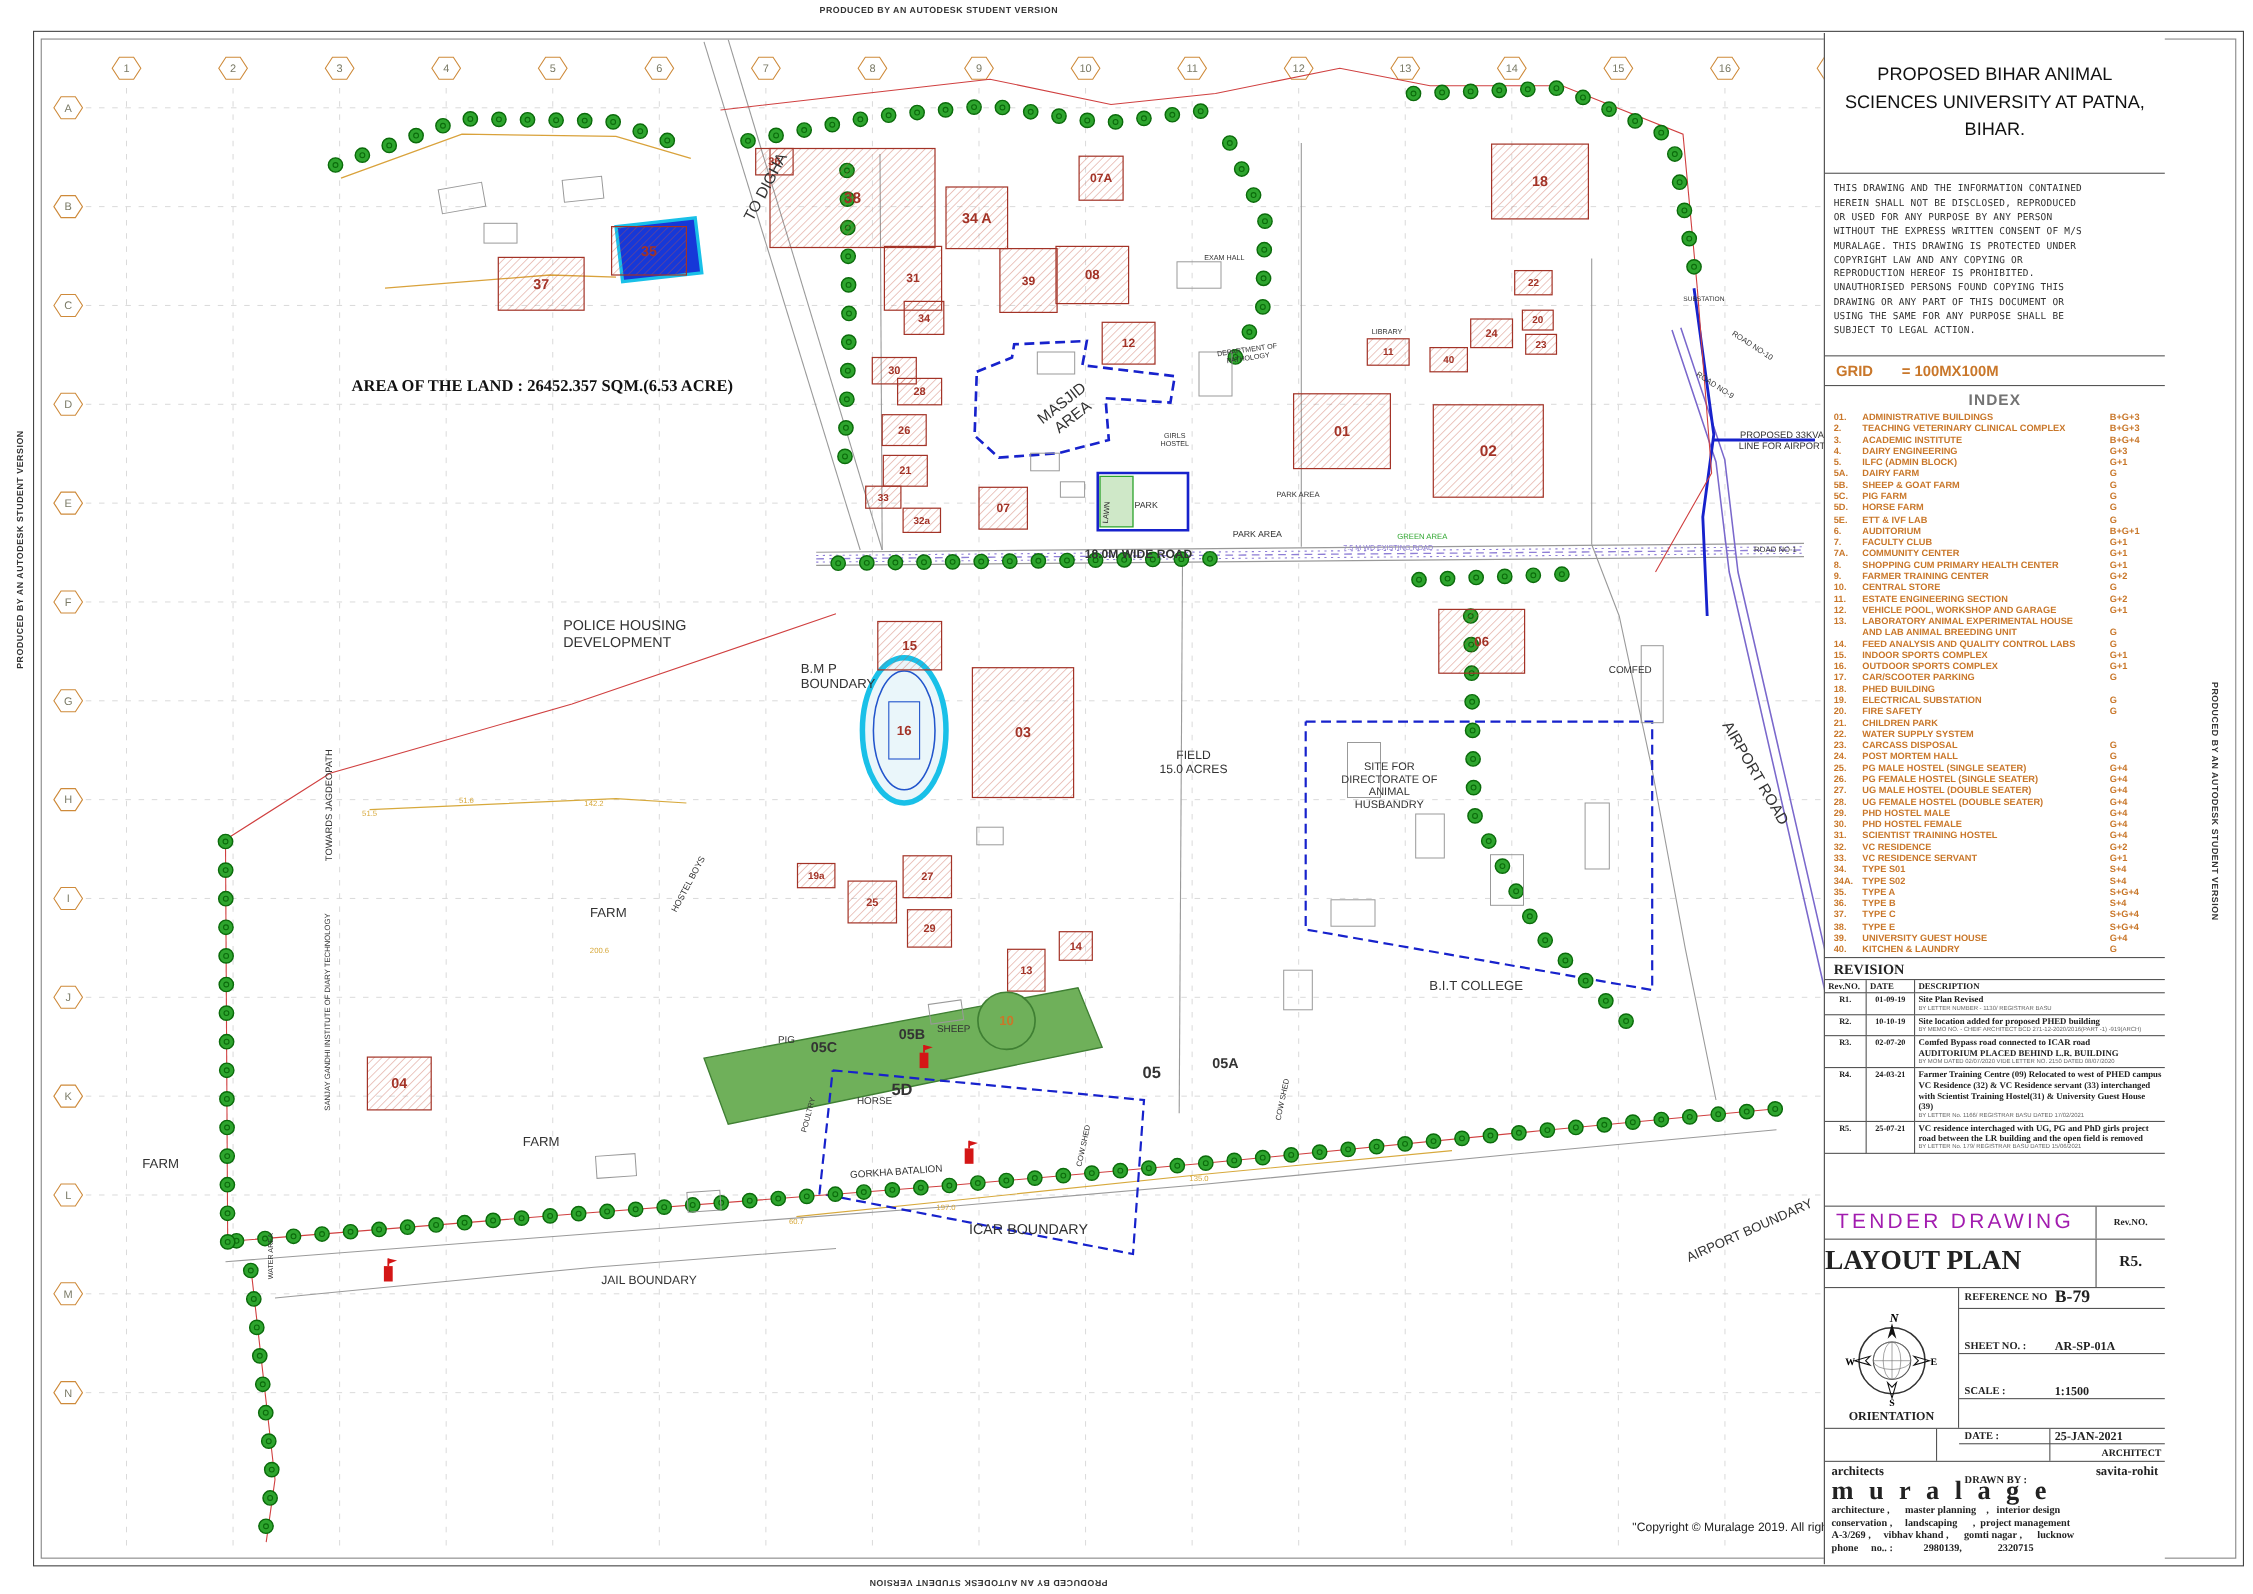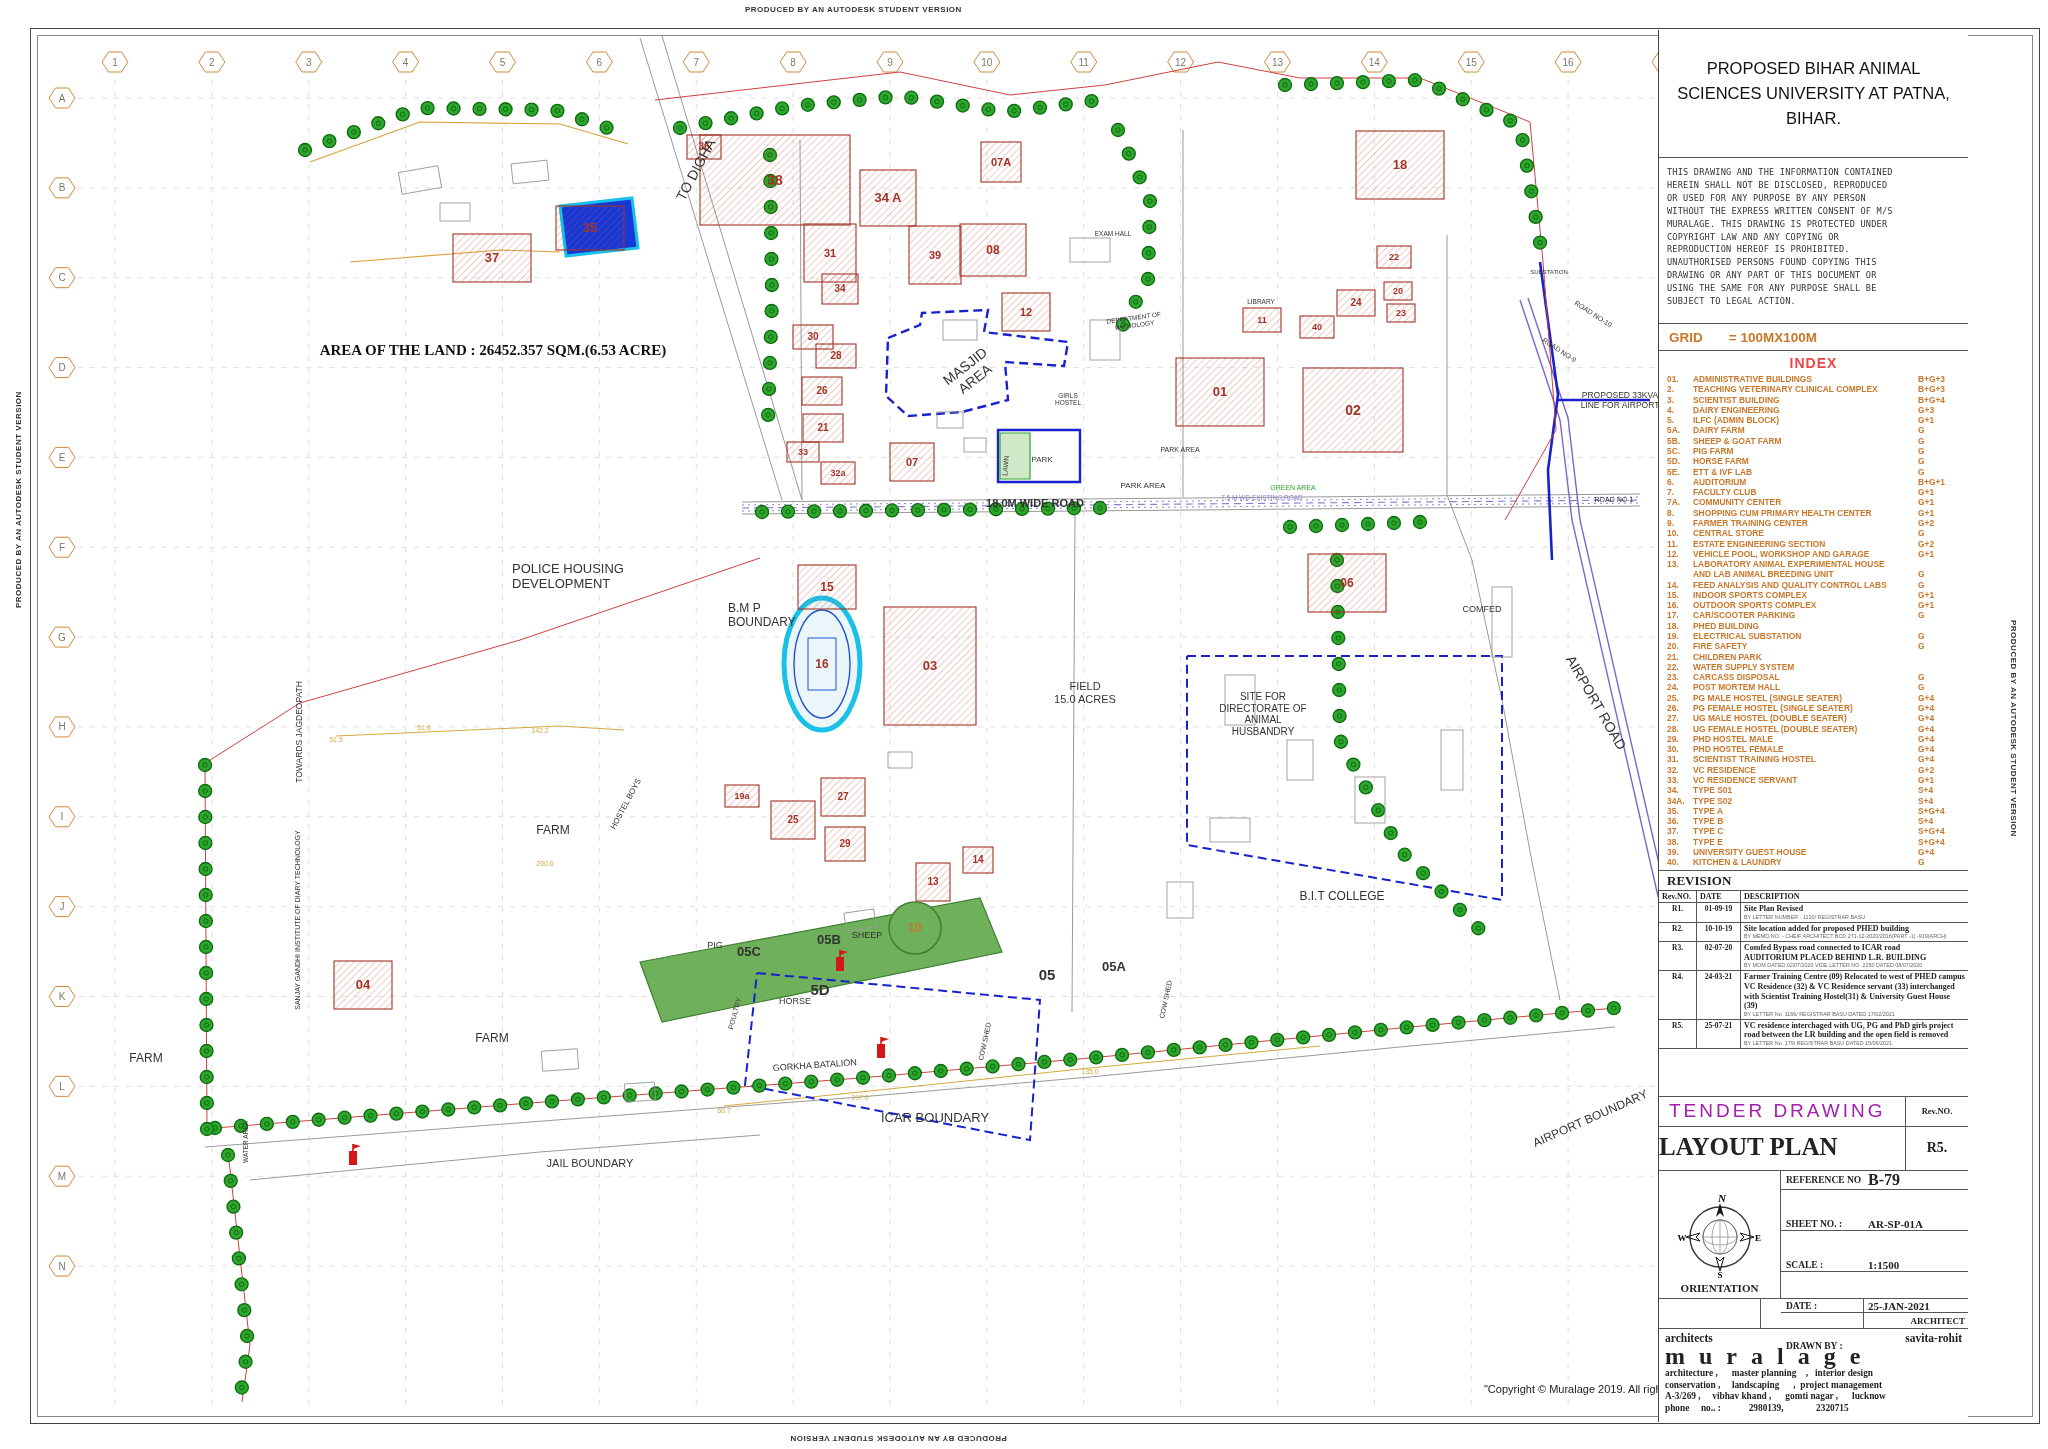--- a/index.html
+++ b/index.html
@@ -11,21 +11,21 @@
   
   #panel{position:absolute;left:1658px;top:30px;width:310px;height:1392px;background:#fff;
     border-left:1.4px solid #444;display:flex;flex-direction:column;box-sizing:border-box;}
   #panel>div{border-bottom:1px solid #555;box-sizing:border-box;flex:0 0 auto;}
   .tb-title{height:128px;display:flex;align-items:center;justify-content:center;text-align:center;
     font-size:16.5px;line-height:1.5;color:#111;padding:0 6px;}
   .tb-disc{height:166px;font-family:"DejaVu Sans Mono",monospace;font-size:8.6px;line-height:12.9px;
     color:#333;padding:8px 6px 0 8px;white-space:pre-line;letter-spacing:.2px;}
   .tb-grid{height:27px;color:#C9772A;font-size:13.5px;font-weight:bold;display:flex;align-items:center;padding-left:10px;gap:26px;}
   .tb-index{height:520px;padding:2px 8px 0 8px;}
-  .idx-title{color:#ef4444;font-size:14px;font-weight:bold;text-align:center;letter-spacing:1px;margin:2px 0 3px 0;}
+  .idx-title{color:#737373;font-size:14px;font-weight:bold;text-align:center;letter-spacing:1px;margin:2px 0 3px 0;}
   .idx-row{display:grid;grid-template-columns:26px 1fr 42px;color:#C9772A;font-size:8.4px;font-weight:bold;line-height:10.28px;}
   .idx-row .fl{text-align:left;}
   .tb-rev{height:226px;}
   .rev-title{font-family:"Liberation Serif",serif;font-weight:bold;font-size:13px;padding:2px 0 1px 8px;border-bottom:1px solid #555;}
   .rev-grid{display:grid;grid-template-columns:38px 44px 1fr;}
   .rev-grid>div{border-right:1px solid #555;border-bottom:1px solid #555;padding:1px 3px;box-sizing:border-box;}
   .rev-grid>div:nth-child(3n){border-right:none;}
   .rev-hdr{font-family:"Liberation Serif",serif;font-weight:bold;font-size:8px;}
   .rev-no,.rev-date{font-family:"Liberation Serif",serif;font-weight:bold;font-size:7.5px;text-align:center;}
   .rev-desc{font-family:"Liberation Serif",serif;font-weight:bold;font-size:8px;line-height:9.6px;}
@@ -1278,21 +1278,21 @@
           <span>ADMINISTRATIVE BUILDINGS</span>
           <span class="fl">B+G+3</span>
         </div>
         <div class="idx-row">
           <span>2.</span>
           <span>TEACHING VETERINARY CLINICAL COMPLEX</span>
           <span class="fl">B+G+3</span>
         </div>
         <div class="idx-row">
           <span>3.</span>
-          <span>SCIENTIST BUILDING</span>
+          <span>ACADEMIC INSTITUTE</span>
           <span class="fl">B+G+4</span>
         </div>
         <div class="idx-row">
           <span>4.</span>
           <span>DAIRY ENGINEERING</span>
           <span class="fl">G+3</span>
         </div>
         <div class="idx-row">
           <span>5.</span>
           <span>ILFC (ADMIN BLOCK)</span>

